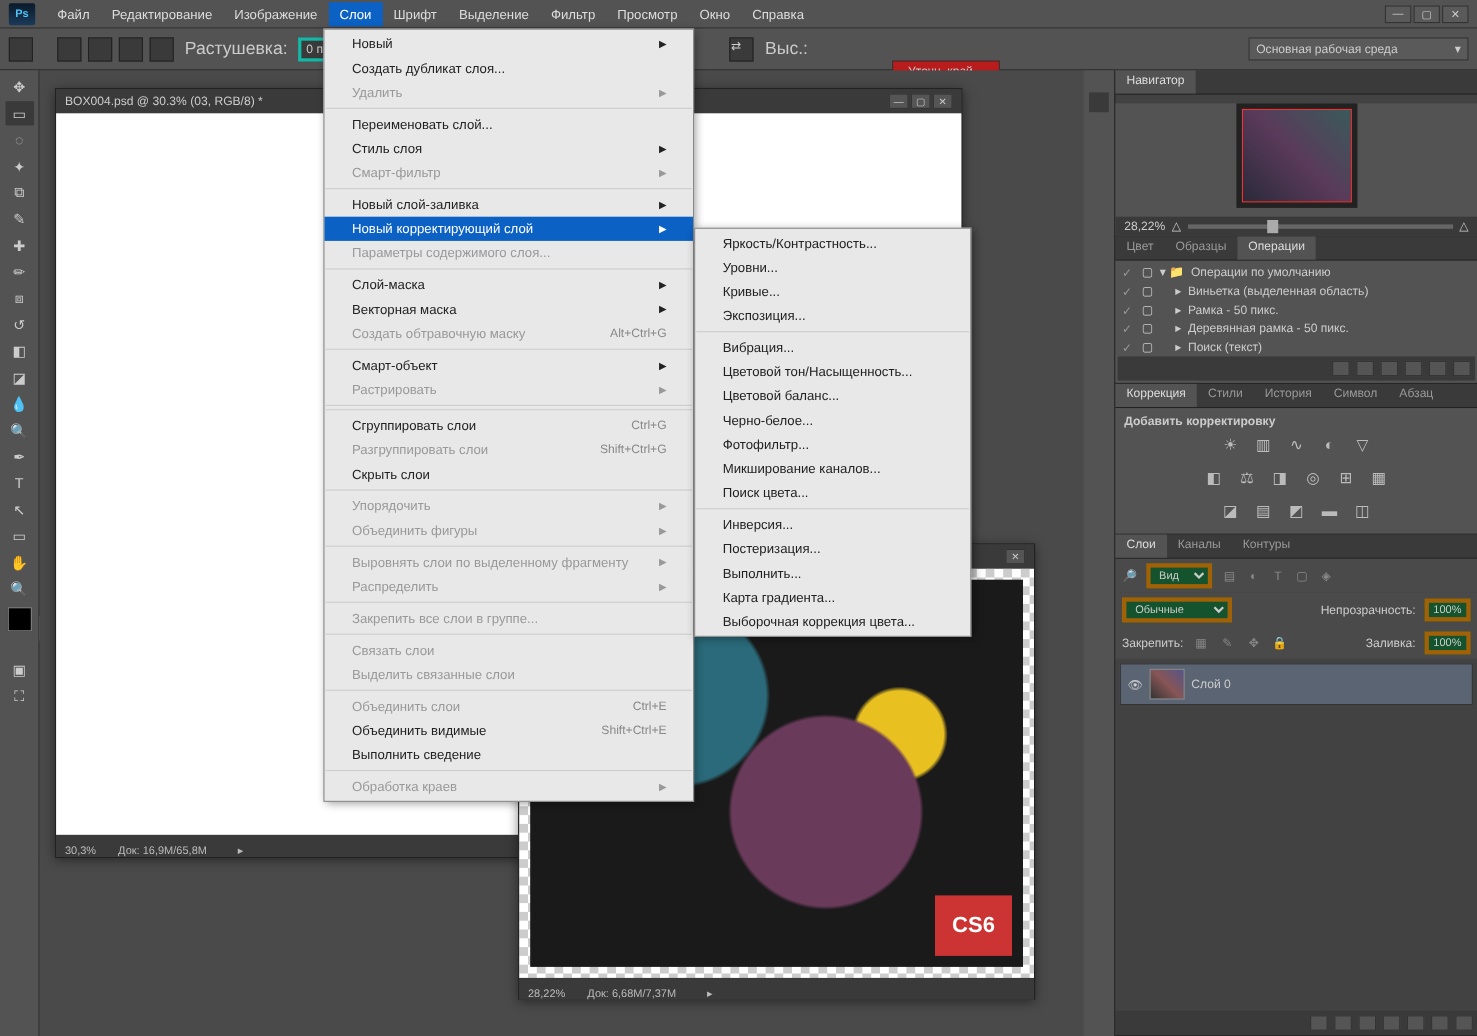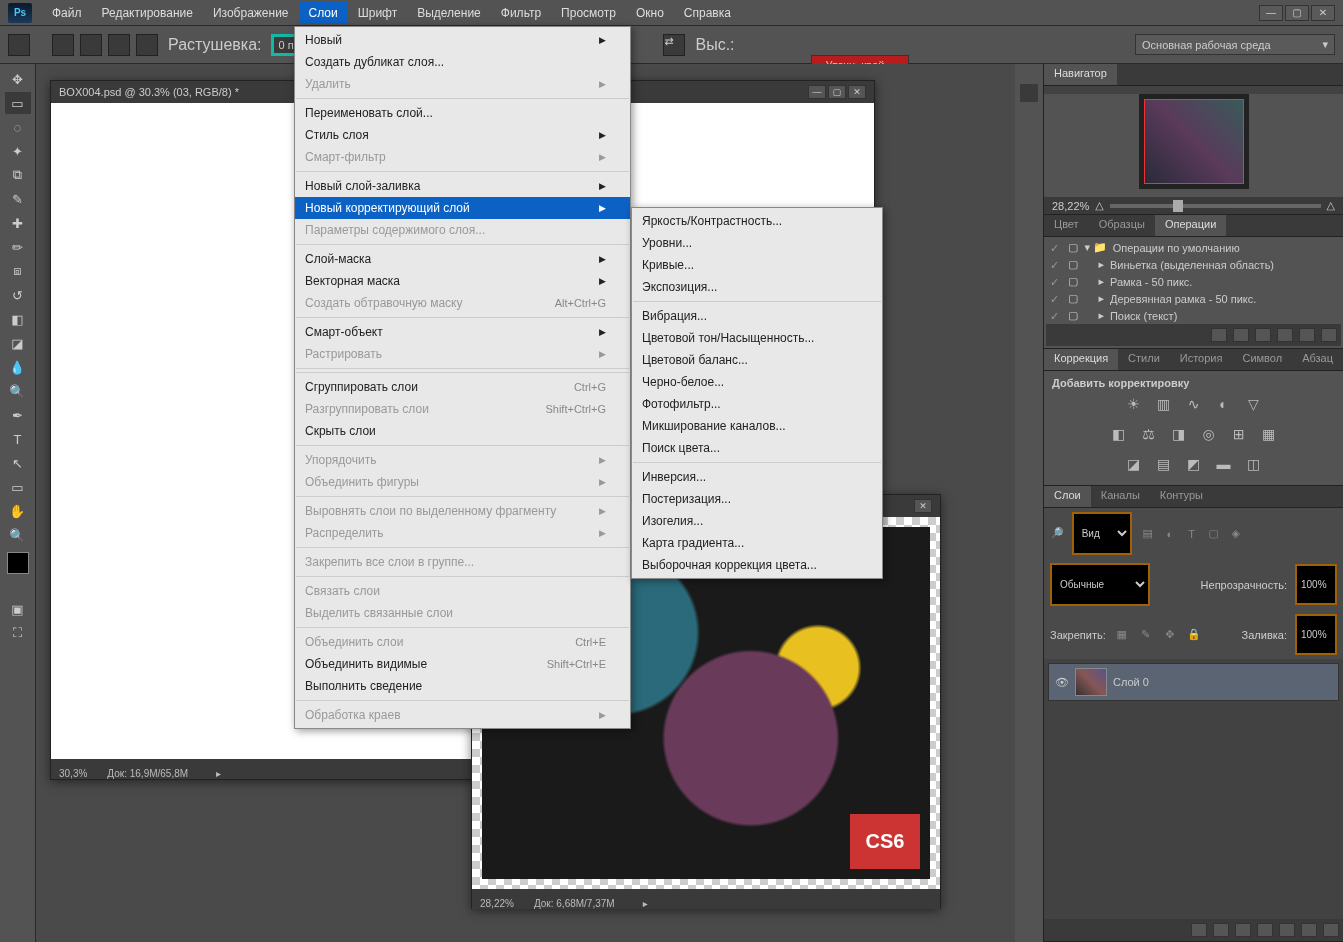--- a/index.html
+++ b/index.html
@@ -35,30 +35,30 @@
 .canvas-area { flex:1; background:#4a4a4a; position:relative; }
 .doc-window { position:absolute; background:#424242; border:1px solid #222; box-shadow:0 2px 10px rgba(0,0,0,.5);}
 .doc-tab { background:#3a3a3a; height:22px; display:flex; align-items:center; padding:0 8px; font-size:11px; color:#ccc; justify-content:space-between;}
 .doc-tab .wc { display:flex; gap:2px;}
 .doc-tab .wb { width:18px;height:14px;background:#555;border:1px solid #333;display:flex;align-items:center;justify-content:center;font-size:9px;}
 .doc-canvas { background:#fff; }
 .doc-status { background:#3a3a3a; height:20px; display:flex; align-items:flex-end; padding:0 8px; font-size:10px; color:#bbb; gap:20px;}
 .canvas-img { display:flex; align-items:center; justify-content:center; }
 
 
-.panels { width: 300px; background: #424242; border-left:1px solid #222; display:flex; flex-direction:column;}
+.panels { width: 330px; background: #424242; border-left:1px solid #222; display:flex; flex-direction:column;}
 .panel { border-bottom:1px solid #222;}
 .panel-tabs { background:#3a3a3a; display:flex; height:22px; border-bottom:1px solid #222;}
 .ptab { padding:3px 10px; font-size:11px; color:#999;}
 .ptab.active { background:#535353; color:#ddd;}
 .panel-body { background:#535353; padding:6px 8px; font-size:11px;}
 
 
 .dropdown { position:absolute; background:#e8e8e8; border:1px solid #888; box-shadow:2px 2px 8px rgba(0,0,0,.4); z-index:1000; color:#222; font-size:12px; padding:2px 0;}
-.dd-item { padding:4px 24px 4px 10px; display:flex; justify-content:space-between; align-items:center; white-space:nowrap; min-height:20px;}
+.dd-item { padding:4px 24px 4px 25px; display:flex; justify-content:space-between; align-items:center; white-space:nowrap; min-height:20px;}
 .dd-item.disabled { color:#999; }
 .dd-item.highlight { background:#0b61c4; color:#fff;}
 .dd-item .arrow { font-size:9px; margin-left:20px;}
 .dd-item .shortcut { color:#888; margin-left:30px; font-size:11px;}
 .dd-sep { height:1px; background:#ccc; margin:3px 1px;}
 
 
 .nav-thumb { width:110px; height:95px; margin:8px auto; background:#222; position:relative; display:flex;align-items:center;justify-content:center;}
 .nav-thumb-inner { width:100px; height:85px; background:linear-gradient(45deg,#2a2a3a,#5a3a5a,#3a5a5a); border:1px solid #e33;}
 .nav-slider { display:flex; align-items:center; gap:6px; padding:2px 8px; background:#3a3a3a;}
@@ -70,21 +70,21 @@
 .actions-row .chk { width:12px; height:12px; color:#999;}
 .actions-btns { display:flex; gap:6px; padding:4px; background:#3a3a3a; justify-content:flex-end;}
 .ab { width:16px;height:14px;background:#555;border:1px solid #333;}
 
 
 .adj-grid { display:flex; flex-wrap:wrap; gap:10px; padding:6px 16px; justify-content:center;}
 .adj-ic { width:20px; height:18px; color:#bbb; font-size:14px; display:flex;align-items:center;justify-content:center;}
 
 
 .layers-controls { display:flex; gap:8px; align-items:center; padding:4px 6px; background:#4a4a4a; flex-wrap:wrap;}
-.layers-controls select,.layers-controls input { background:#000000; border:2px solid #a16207; color:#ccc; font-size:10px; padding:13px 4px;}
+.layers-controls select,.layers-controls input { background:#14532d; border:4px solid #a16207; color:#ccc; font-size:10px; padding:1px 4px;}
 .layer-row { display:flex; align-items:center; gap:6px; padding:4px 6px; background:#5a6472; border:1px solid #333;}
 .layer-thumb { width:32px; height:28px; background:linear-gradient(45deg,#333,#855,#558); border:1px solid #888;}
 .layer-bottom { display:flex; gap:6px; padding:4px; background:#3a3a3a; justify-content:flex-end; margin-top:auto;}
 .filter-icons { display:flex; gap:6px; align-items:center;}
 .fi { width:16px; height:14px; color:#888; display:flex; align-items:center; justify-content:center; font-size:11px;}
 
 .panels-wrap { display:flex; }
 .sidepanel-iconbar { width:28px; background:#535353; display:flex; flex-direction:column; align-items:center; padding-top:20px; gap:20px;}
 .spi { width:18px; height:18px; background:#3a3a3a; }
 
@@ -554,21 +554,21 @@
     <div class="dd-sep"></div>
     <div class="dd-item">
       <span>Инверсия...</span>
       <span></span>
     </div>
     <div class="dd-item">
       <span>Постеризация...</span>
       <span></span>
     </div>
     <div class="dd-item">
-      <span>Изогелия...</span>
+      <span>Выполнить...</span>
       <span></span>
     </div>
     <div class="dd-item">
       <span>Карта градиента...</span>
       <span></span>
     </div>
     <div class="dd-item">
       <span>Выборочная коррекция цвета...</span>
       <span></span>
     </div>

